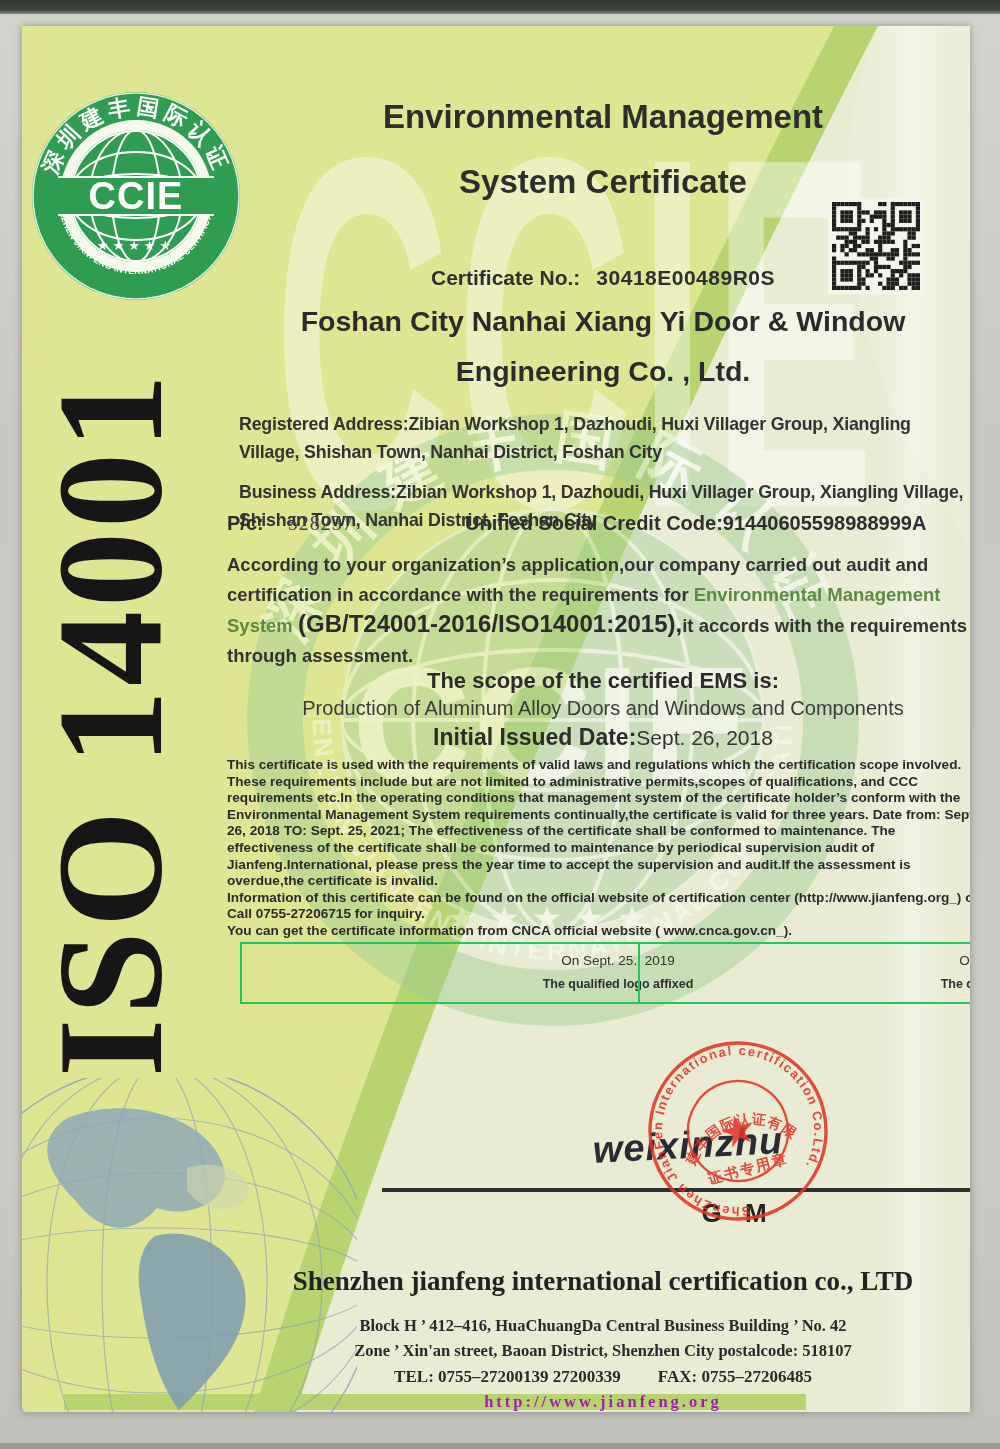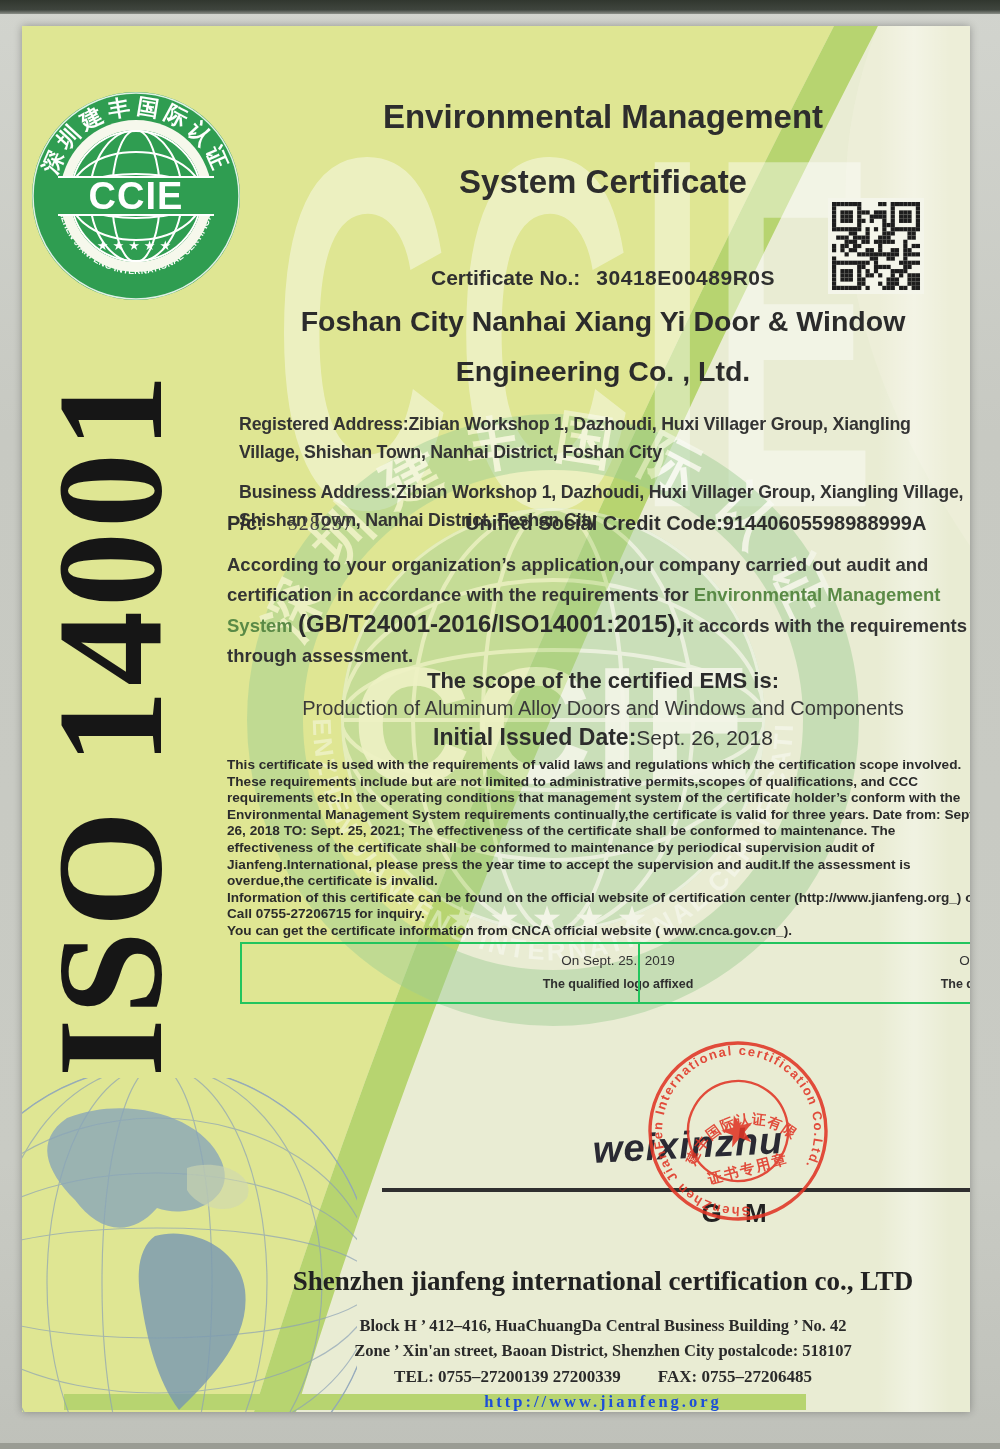--- a/index.html
+++ b/index.html
@@ -67,21 +67,21 @@
     font-size:38px;font-weight:bold;font-style:italic;color:#2a2a33;
     transform:rotate(-3deg);letter-spacing:1px;}
   .sigline{top:1162px;left:155px;width:160px;height:3.5px;background:#2f2f2f;}
   .gm{top:1172px;left:135px;width:200px;text-align:center;font-size:26px;font-weight:bold;letter-spacing:8px;color:#222;}
   .serif{font-family:"Liberation Serif","DejaVu Serif",serif;}
   .f-company{top:1240px;text-align:center;font-size:27px;font-weight:bold;color:#222;}
   .f-a1{top:1290px;text-align:center;font-size:16.5px;font-weight:bold;color:#2a2a2a;}
   .f-a2{top:1315px;text-align:center;font-size:16.5px;font-weight:bold;color:#2a2a2a;}
   .f-tel{top:1341px;text-align:center;font-size:17px;font-weight:bold;color:#2a2a2a;}
   .f-tel .fax{margin-left:37px;}
-  .f-web{top:1366px;text-align:center;font-size:16.5px;font-weight:bold;letter-spacing:3px;color:#1d4ed8;}
+  .f-web{top:1366px;text-align:center;font-size:16.5px;font-weight:bold;letter-spacing:3px;color:#a21caf;}
 </style>
 </head>
 <body>
 
 <div class="scan-top"></div>
 <div class="scan-bottom"></div>
 
 <div class="paper">
 
   <svg class="bg" viewBox="0 0 948 1386" preserveAspectRatio="none" aria-hidden="true">

